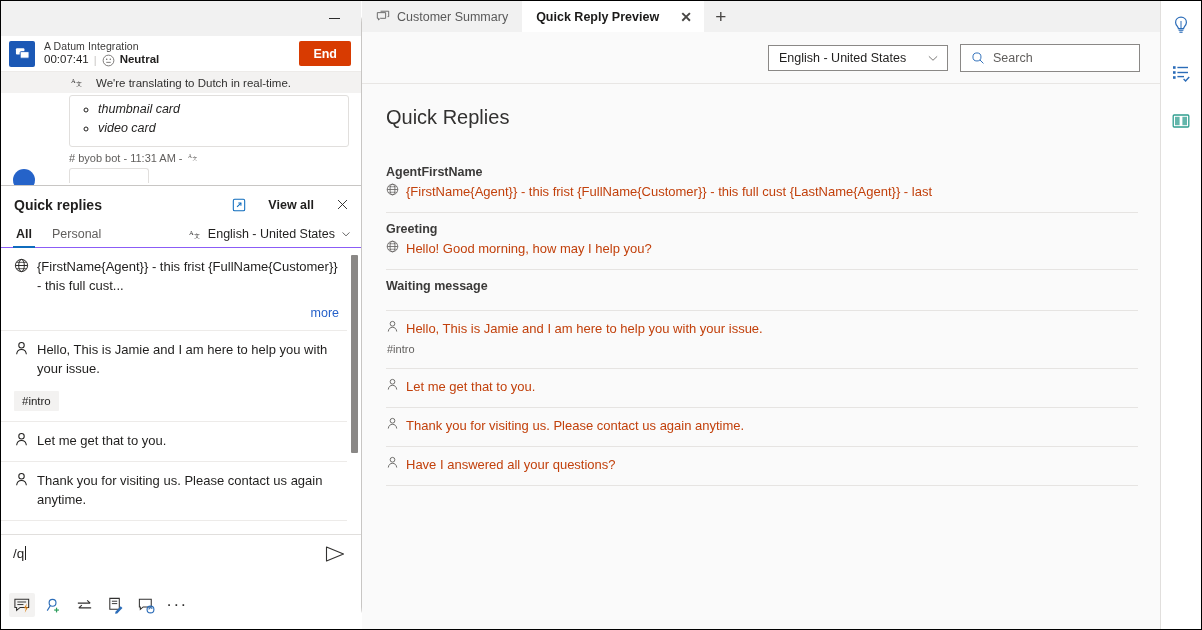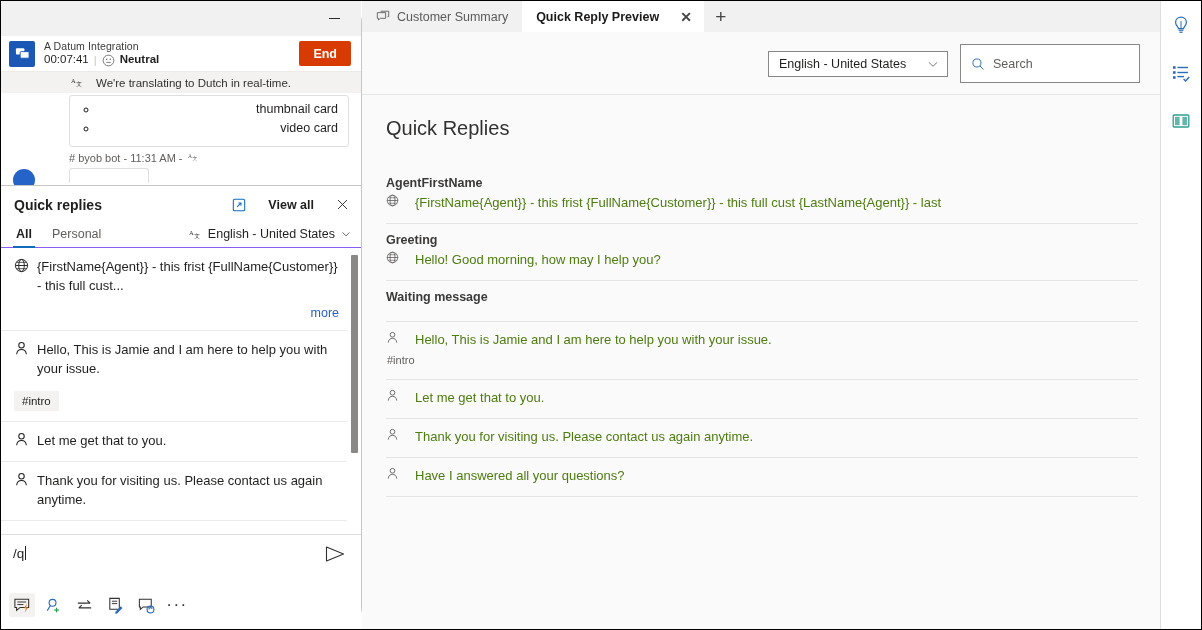--- a/index.html
+++ b/index.html
@@ -115,24 +115,24 @@
     border-radius: 3px;
     border-bottom-left-radius: 3px;
     padding: 4px 10px 7px 10px;
     margin-left: 26px;
     background: #fff;
   }
   .msg-card ul {
     margin: 0; padding-left: 18px; list-style-type: circle;
   }
   .msg-card li {
+    font-style: italic;
     font-size: 12.5px;
     color: #201f1e;
     line-height: 1.55;
-    text-align: right;
   }
   .msg-byline {
     display: flex; align-items: center; gap: 5px;
     font-size: 11px; color: #605e5c;
     margin: 5px 0 0 26px;
   }
   .partial-bubble {
     margin: 4px 0 0 26px;
     width: 78px; height: 14px;
     border: 1px solid #e1dfdd;
@@ -340,21 +340,21 @@
     border: 1px solid #8a8886;
     background: #fff;
     display: flex; align-items: center;
     padding: 0 8px 0 10px;
     font-size: 12.5px; color: #201f1e;
     box-sizing: border-box;
     cursor: pointer;
   }
   .lang-select span:first-child { flex: 1 1 auto; }
   .search-box {
-    width: 180px; height: 39px;
+    width: 180px; height: 28px;
     border: 1px solid #8a8886;
     background: #fff;
     display: flex; align-items: center;
     gap: 8px;
     padding: 0 10px;
     font-size: 12.5px;
     box-sizing: border-box;
     cursor: text;
   }
   .search-ph { color: #605e5c; }
@@ -376,23 +376,23 @@
     padding: 9px 0 13px 0;
   }
   .reply-row:first-child { padding-top: 22px; }
   .reply-label {
     font-size: 12.5px;
     font-weight: bold;
     color: #3b3a39;
     margin-bottom: 4px;
   }
   .reply-line {
-    display: flex; align-items: baseline; gap: 16px;
+    display: flex; align-items: baseline; gap: 7px;
     font-size: 13px;
-    color: #4d7c0f;
+    color: #c2410c;
   }
   .reply-tag {
     font-size: 11px;
     color: #605e5c;
     margin-top: 7px;
     padding-left: 1px;
   }
 
   
   .rail {

